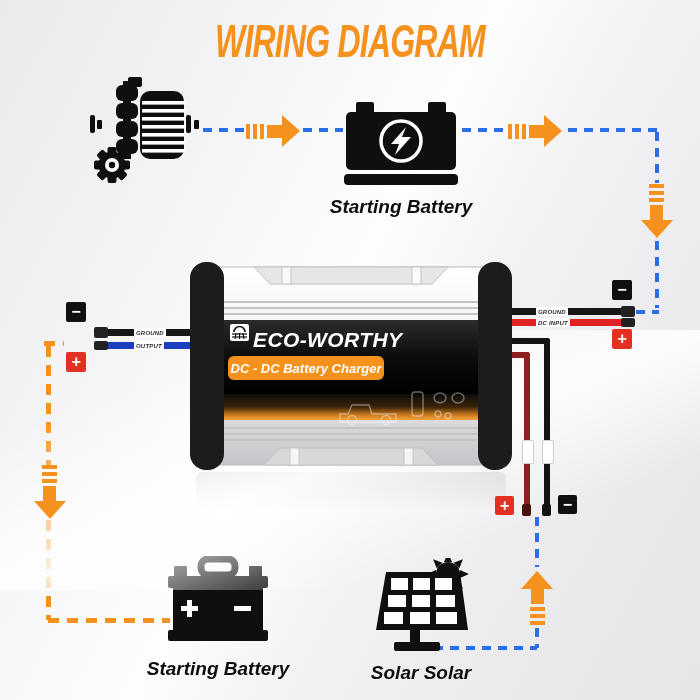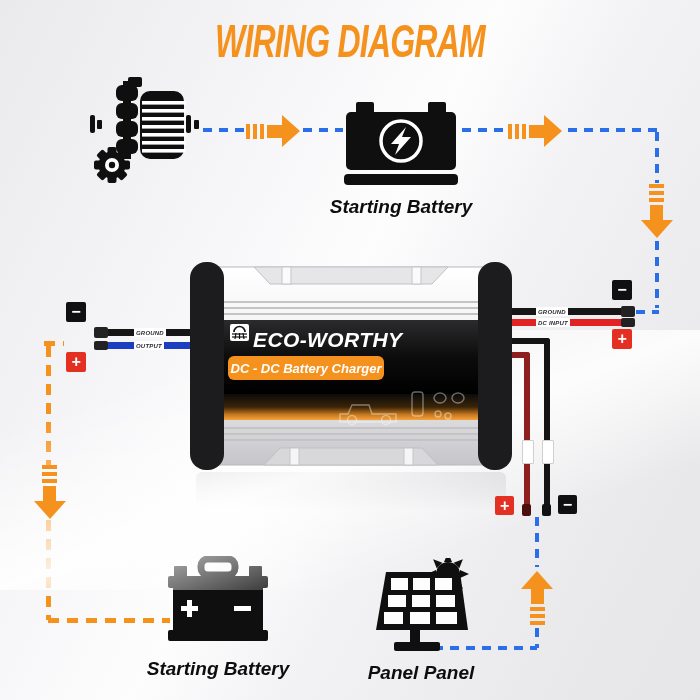--- a/index.html
+++ b/index.html
@@ -315,16 +315,16 @@
         <rect x="44" y="37" width="18" height="12"></rect>
         <rect x="68" y="37" width="19" height="12"></rect>
       <rect x="16" y="54" width="19" height="12"></rect>
         <rect x="42" y="54" width="20" height="12"></rect>
         <rect x="68" y="54" width="21" height="12"></rect>
     </g>
     <rect x="42" y="72" width="10" height="12" fill="#0f0f10"></rect>
     <rect x="26" y="84" width="46" height="9" rx="2" fill="#0f0f10"></rect>
   </svg>
   <div class="comp-label" style="left:321px;top:662px;width:200px">
-    <span>Panel Panel</span>
+    <span>Solar Solar</span>
   </div>
 
 </div>
 
 </body></html>

